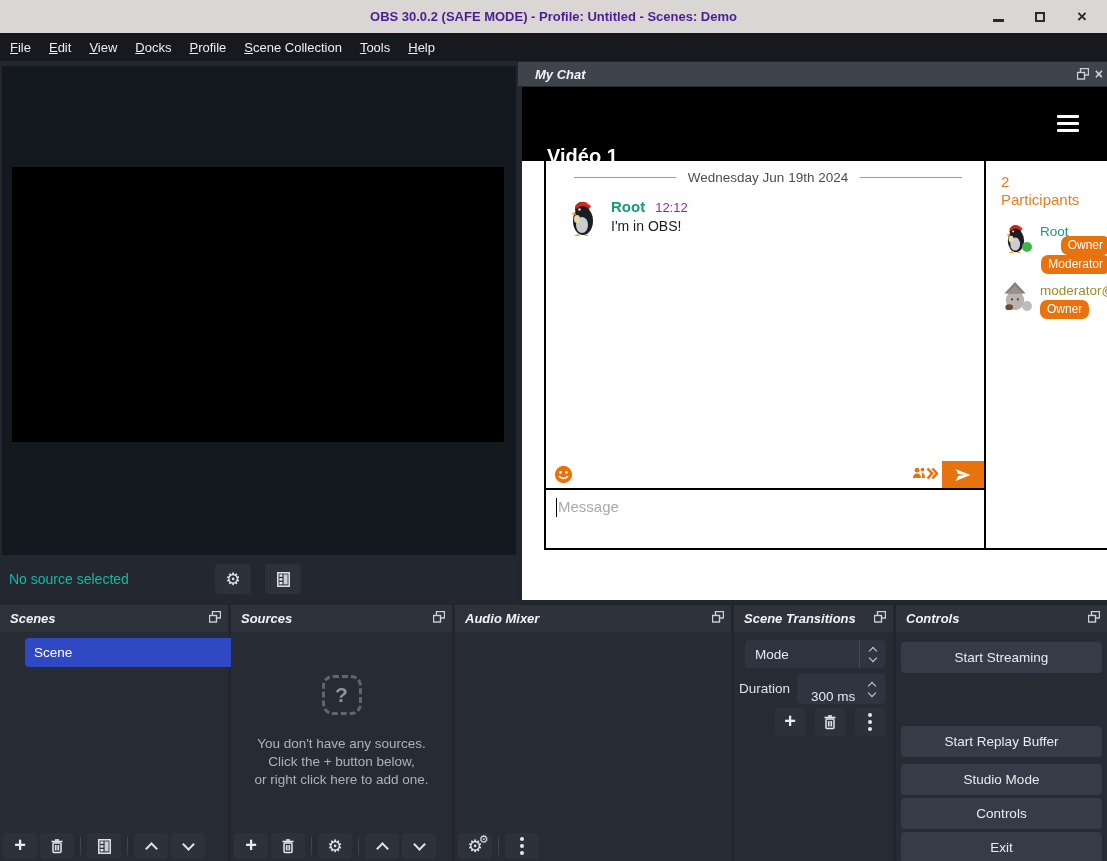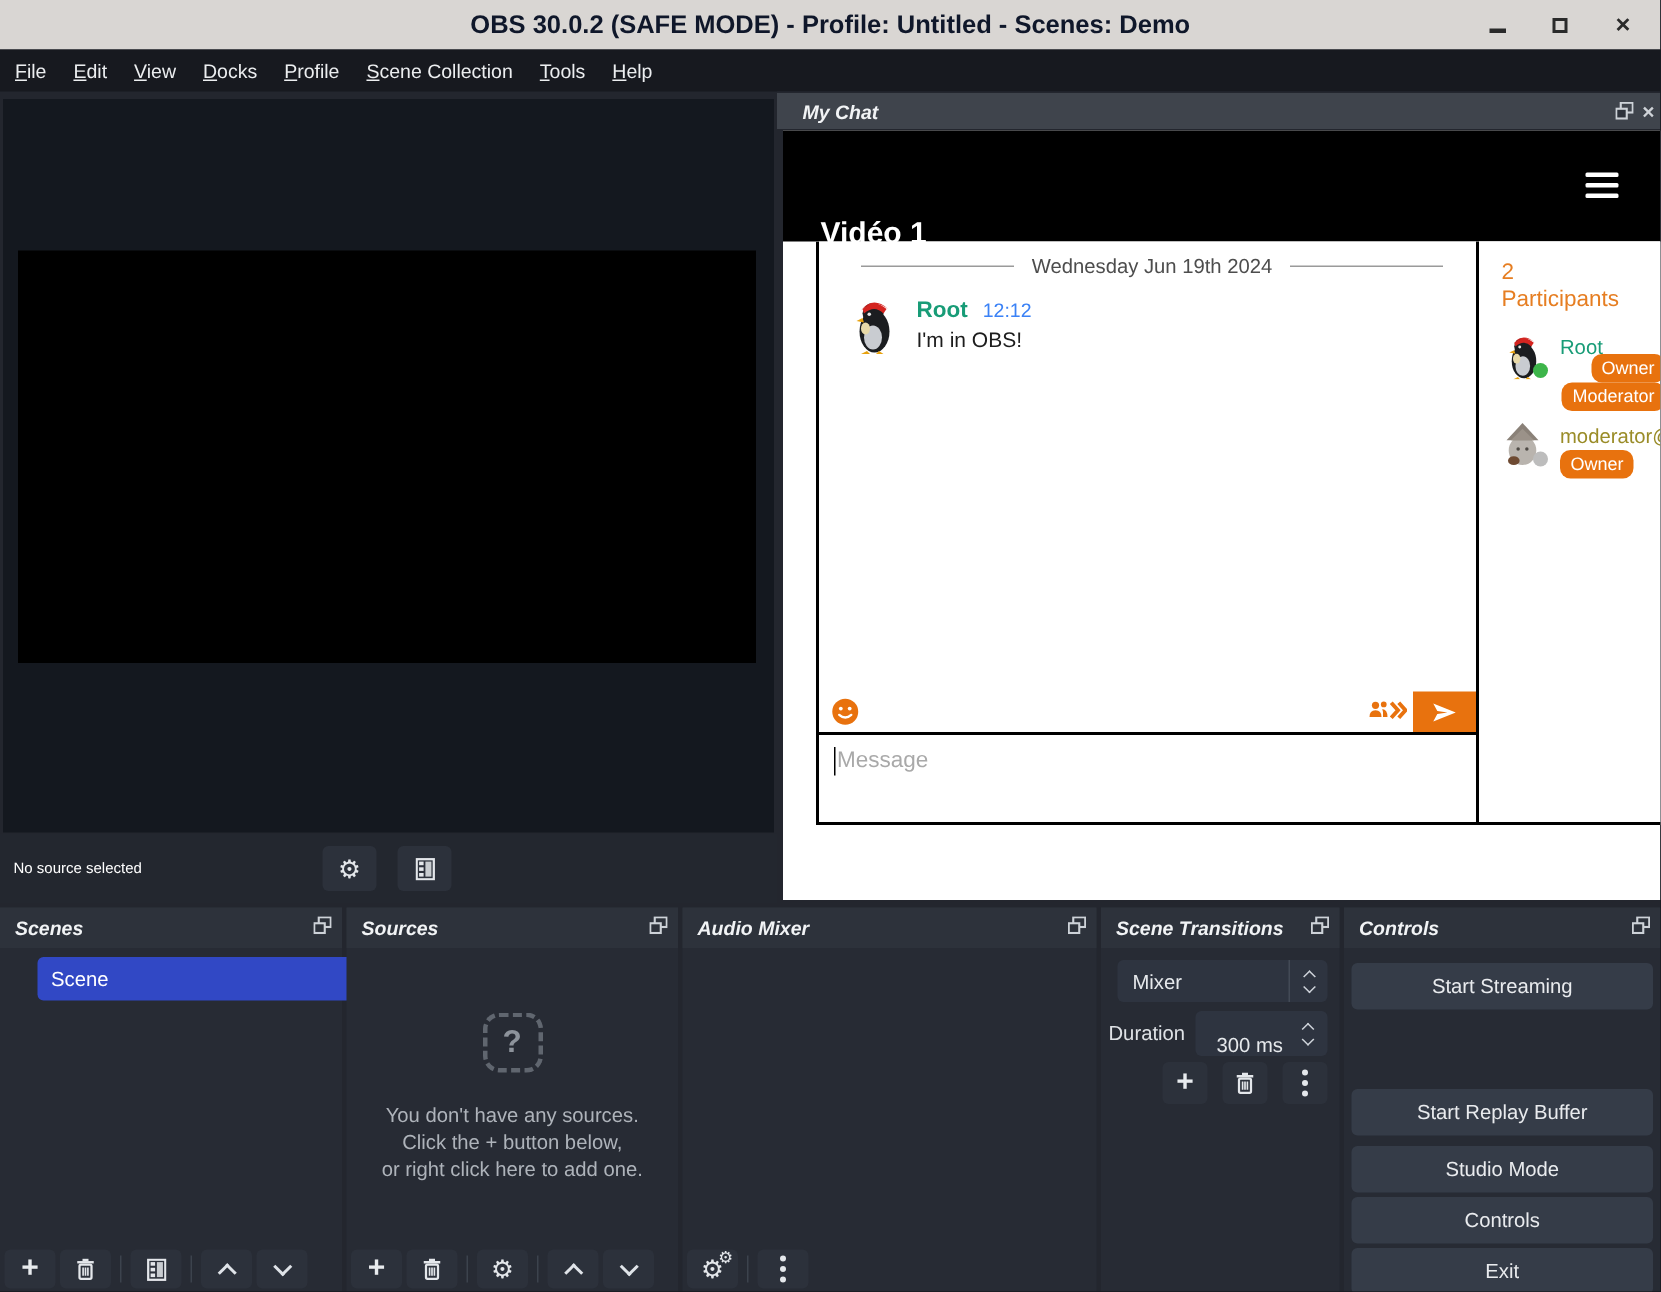--- a/index.html
+++ b/index.html
@@ -3,39 +3,39 @@
 <meta charset="utf-8">
 <style>
   * { margin:0; padding:0; box-sizing:border-box; }
   html,body { background:#17191f; }
   body { font-family:"Liberation Sans","DejaVu Sans",sans-serif; }
   #app { position:relative; width:1107px; height:861px; overflow:hidden; background:#23262e; }
 
   
   #titlebar { position:absolute; left:0; top:0; width:1107px; height:33px; background:#d9d6d3;
     display:flex; align-items:center; justify-content:center; }
-  #window-title { font-size:17px; font-weight:bold; color:#0f172a; }
+  #window-title { font-size:13px; font-weight:bold; color:#4c1d95; }
   #win-controls { position:absolute; right:0; top:0; height:33px; display:flex; align-items:center; gap:24px; padding-right:16px; }
   .win-btn { width:18px; height:18px; display:flex; align-items:center; justify-content:center; cursor:default; }
   .min-glyph { width:11px; height:3px; background:#2a2a2a; margin-top:8px; }
   .max-glyph { width:10px; height:10px; border:2px solid #2a2a2a; }
   .close-glyph { font-size:17px; font-weight:bold; color:#2a2a2a; line-height:1; }
 
   #menubar { position:absolute; left:0; top:33px; width:1107px; height:28px; background:#17191f;
     display:flex; align-items:center; padding-left:1px; }
   .menu-item { display:inline-block; padding:5px 9px; font-size:13px; color:#eceef0; }
   .menu-item::first-letter { text-decoration:underline; }
 
   
   #preview-pane { position:absolute; left:2px; top:66px; width:514px; height:489px; background:#14181f; }
   #canvas { position:absolute; left:10px; top:101px; width:492px; height:275px; background:#000; }
 
   #status-row { position:absolute; left:0; top:556px; width:518px; height:46px; background:#23272f;
     display:flex; align-items:center; }
-  #status-text { font-size:10px; color:#ffffff; padding-left:9px; }
+  #status-text { font-size:14px; color:#14b8a6; padding-left:9px; }
   .status-btn { width:36px; height:30px; background:#2c313b; border-radius:4px; display:flex;
     align-items:center; justify-content:center; }
   #status-gear-btn { position:absolute; left:215px; top:8px; }
   #status-filter-btn { position:absolute; left:265px; top:8px; }
   .gear-glyph { font-size:17px; color:#e4e7eb; line-height:1; }
   .gear-glyph.small { font-size:11px; position:absolute; right:-6px; top:-4px; }
 
   
   #chat-dock { position:absolute; left:518px; top:61px; width:589px; height:541px; background:#23262e; }
   #chat-titlebar { position:absolute; left:0; top:1px; width:589px; height:24px; background:#3f444c;
@@ -58,21 +58,21 @@
 
   #date-divider { display:flex; align-items:center; margin:9px 22px 0 28px; }
   #date-divider .line { flex:1; height:1px; background:#9a9a9a; }
   #date-divider .date-text { padding:0 12px; font-size:13.5px; color:#4d4d4d; white-space:nowrap; }
 
   #chat-message { display:flex; margin:13px 0 0 21px; }
   .msg-avatar { width:32px; height:38px; flex:0 0 32px; }
   #msg-content { margin-left:12px; }
   #msg-meta { display:flex; align-items:baseline; gap:10px; }
   #msg-author { font-size:15px; font-weight:bold; color:#189c77; }
-  #msg-time { font-size:13px; color:#3b82f6; }
+  #msg-time { font-size:13px; color:#a21caf; }
   #msg-text { margin-top:3px; font-size:14px; color:#1d1d1d; }
 
   #chat-toolbar { margin-top:auto; height:29px; border-bottom:2px solid #000; position:relative; }
   #emoji-btn { position:absolute; left:8px; top:4px; width:19px; height:19px; }
   #people-toggle { position:absolute; right:46px; top:6px; }
   #send-btn { position:absolute; right:0; top:0; width:42px; height:27px; background:#e8720e;
     display:flex; align-items:center; justify-content:center; }
 
   #chat-input-area { height:58px; position:relative; }
   #message-input { width:100%; height:100%; border:none; outline:none; resize:none; background:#fff;
@@ -434,21 +434,21 @@
   </div>
 
   <div class="dock-panel" id="transitions-panel">
     <div class="dock-header">
       <span class="dock-title">Scene Transitions</span>
       <svg class="float-corner" width="12" height="12">
           <use href="#float-sym"></use>
         </svg>
     </div>
     <div id="transition-combo">
-      <span class="combo-label">Mixer</span>
+      <span class="combo-label">Mode</span>
       <span class="spin-col">
           <span class="chev-sm up"></span>
           <span class="chev-sm down"></span>
         </span>
     </div>
     <div id="duration-label">Duration</div>
     <div id="duration-spin">
       <span id="duration-value">300 ms</span>
       <span class="spin-col noborder">
           <span class="chev-sm up"></span>

